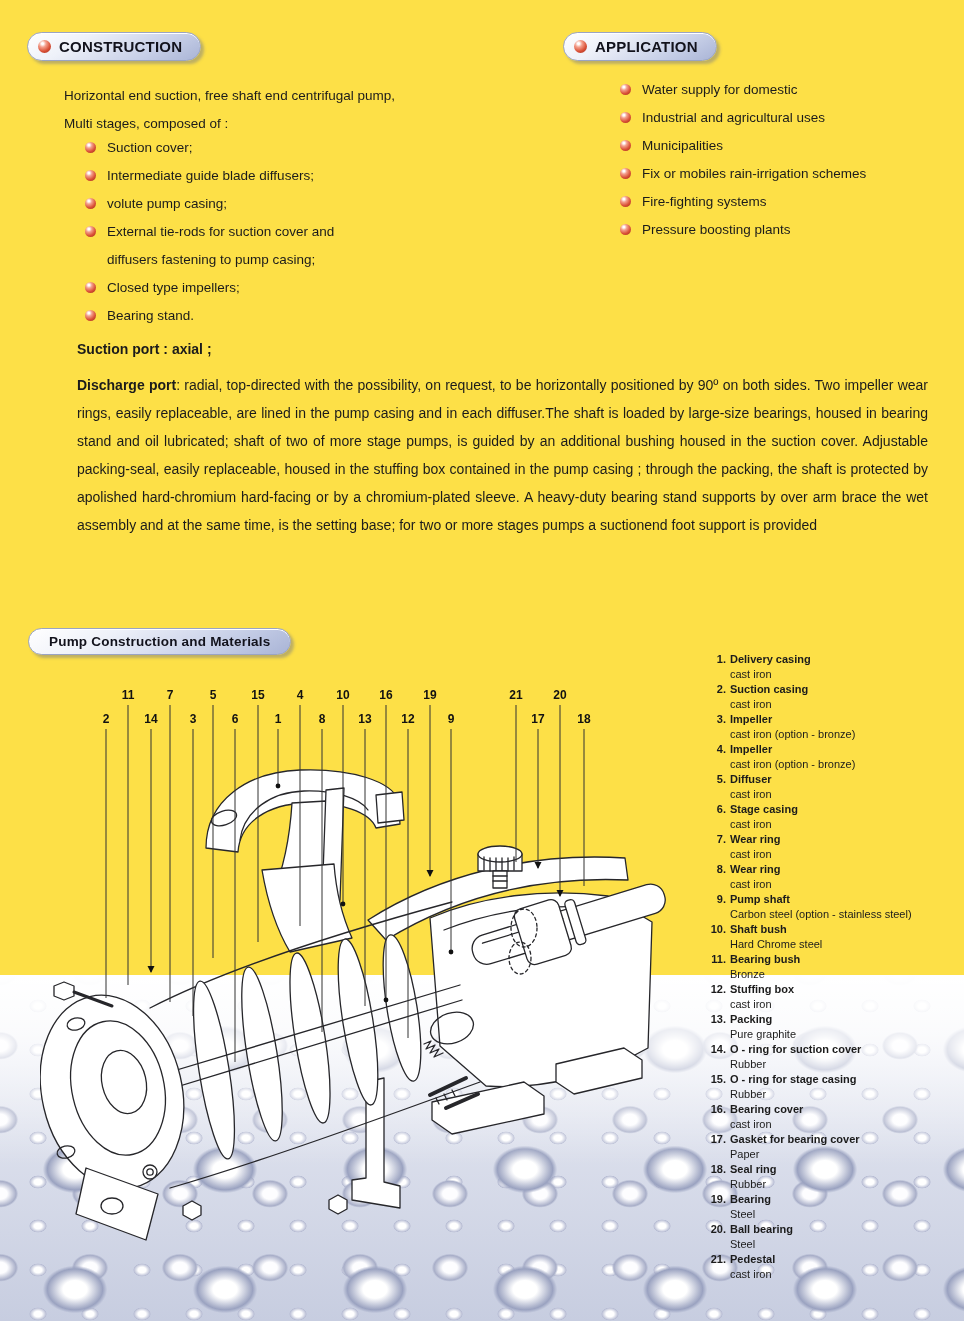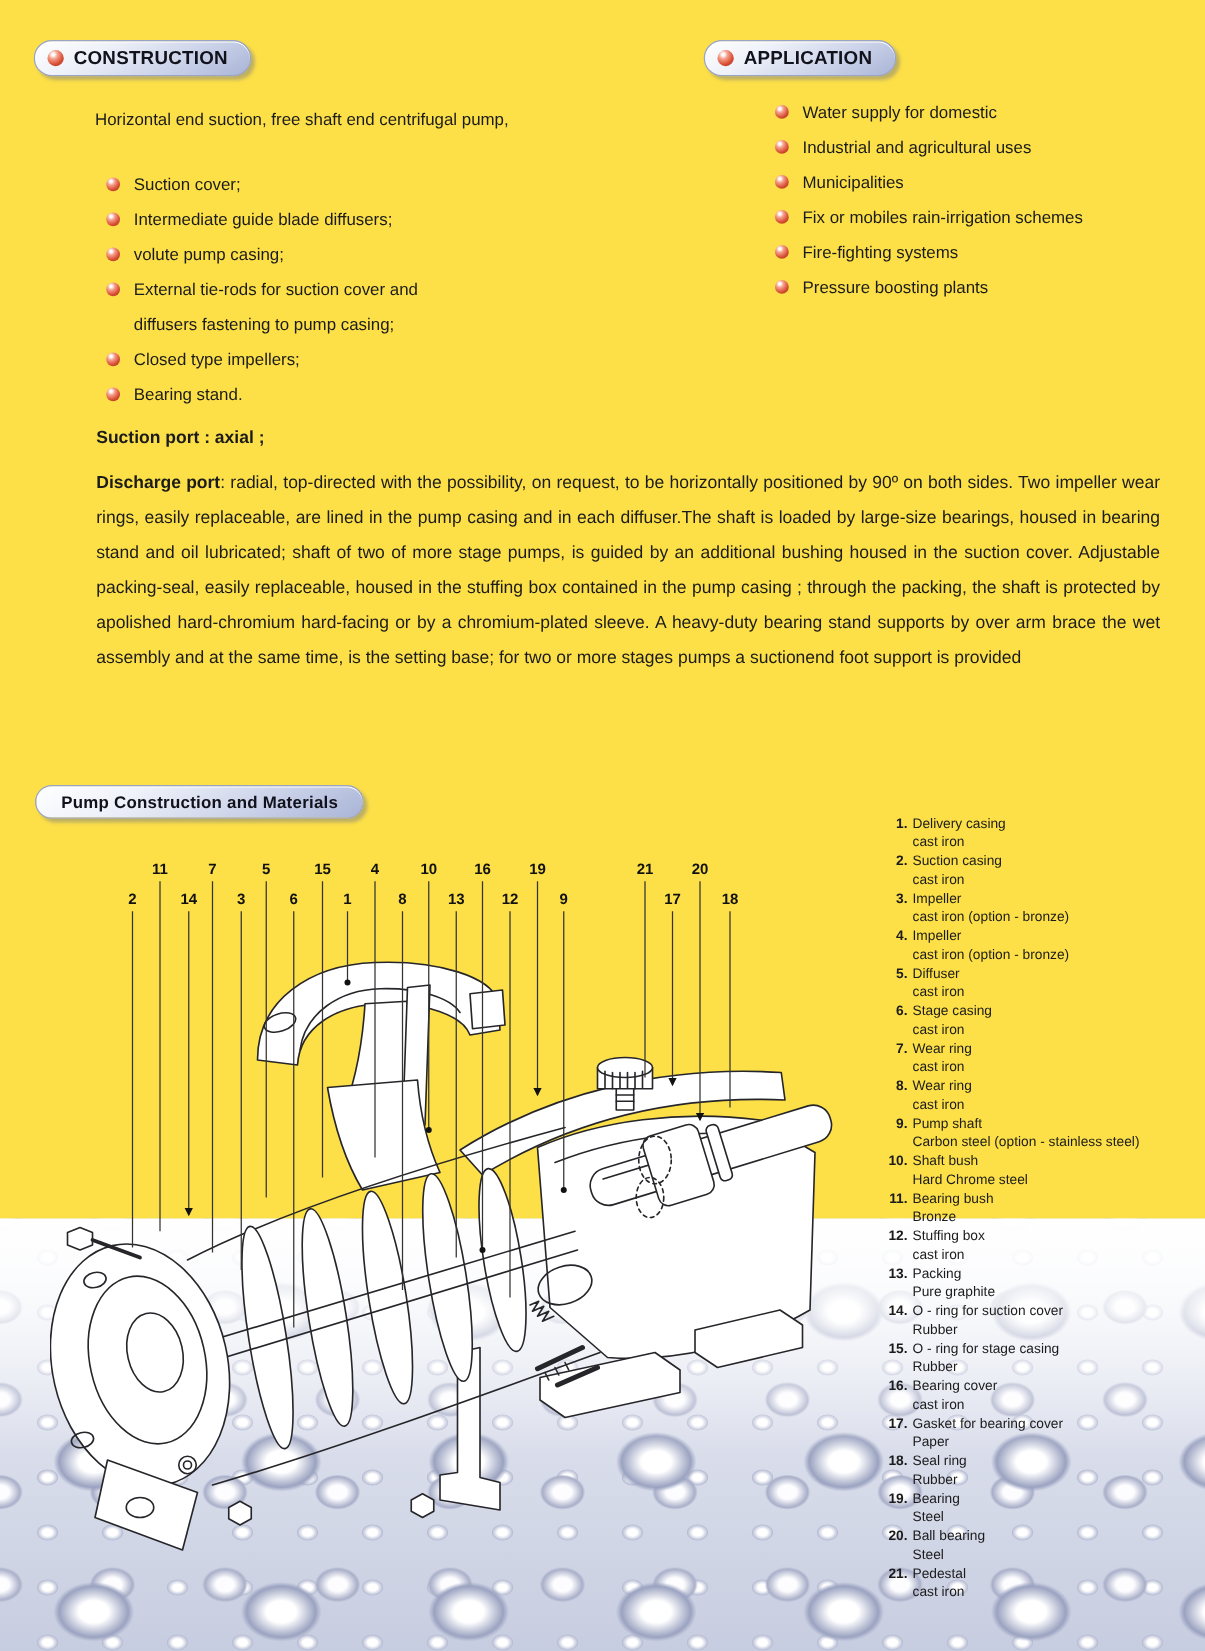--- a/index.html
+++ b/index.html
@@ -38,21 +38,21 @@
   ul.blist li .sphere.small{margin-top:8px;}
   ul.blist li .btext{white-space:pre-line;}
   .bold-line{font-weight:bold;font-size:14px;}
   .para{font-size:14px;line-height:28px;text-align:justify;}
   .para b{font-weight:bold;}
 
   
   .parts{width:262px;font-size:11px;line-height:15px;z-index:3;}
   .part{display:grid;grid-template-columns:26px 1fr;column-gap:4px;height:30px;}
   .part .pnum{text-align:right;font-weight:bold;}
-  .part .pname{font-weight:normal;}
+  .part .pname{font-weight:bold;}
   .part .pmat{grid-column:2;}
 
   svg.diagram{position:absolute;left:40px;top:660px;width:660px;height:620px;z-index:2;}
   svg.diagram text{font-family:"Liberation Sans",sans-serif;font-weight:bold;font-size:12px;fill:#111;}
   .draw{stroke:#26262a;stroke-width:1.3;fill:none;stroke-linejoin:round;stroke-linecap:round;}
   .wfill{fill:#ffffff;}
   .lead{stroke:#333;stroke-width:1;}
 </style>
 </head>
 <body>
@@ -63,22 +63,23 @@
 
   <div class="badge" style="left:27px;top:32px;">
     <span class="sphere"></span>
     <span>CONSTRUCTION</span>
   </div>
   <div class="badge" style="left:563px;top:32px;">
     <span class="sphere"></span>
     <span>APPLICATION</span>
   </div>
 
-  <div class="abs intro" style="left:76px;top:82px;width:460px;">
+  <div class="abs intro" style="left:64px;top:82px;width:460px;">
     <div>Horizontal end suction, free shaft end centrifugal pump,</div>
+    <div>Multi stages, composed of :</div>
   </div>
 
   <ul class="blist abs" style="left:85px;top:134px;width:420px;">
       <li>
         <span class="sphere small"></span>
         <span class="btext">Suction cover;</span>
       </li>
       <li>
         <span class="sphere small"></span>
         <span class="btext">Intermediate guide blade diffusers;</span>

